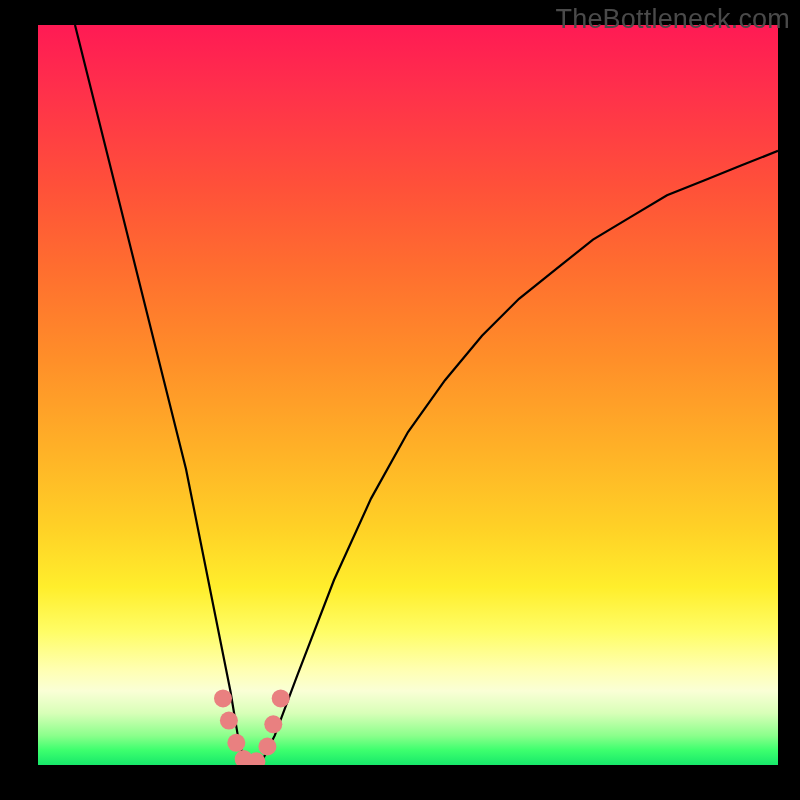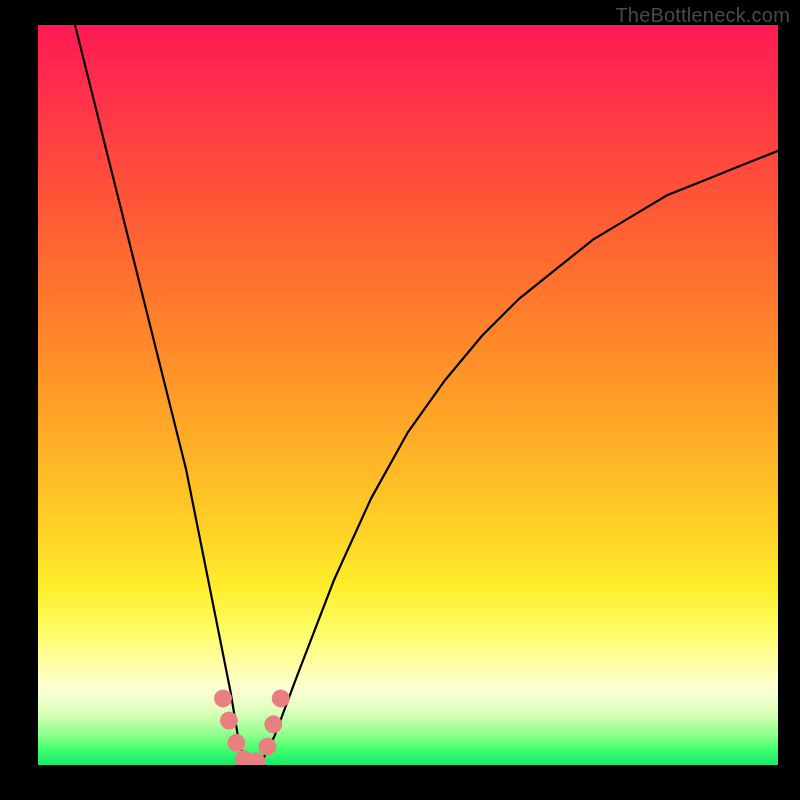--- a/index.html
+++ b/index.html
@@ -40,21 +40,21 @@
       #8cff8c 96%,
       #3dff6e 98%,
       #17e86a 100%
     );
   }
   .watermark {
     position: absolute;
     top: 4px;
     right: 10px;
     color: #4a4a4a;
-    font-size: 20px;
+    font-size: 27px;
     letter-spacing: 0.2px;
   }
   svg.curve {
     position: absolute;
     left: 0; top: 0;
     width: 740px; height: 740px;
   }
 </style>
 </head>
 <body>

